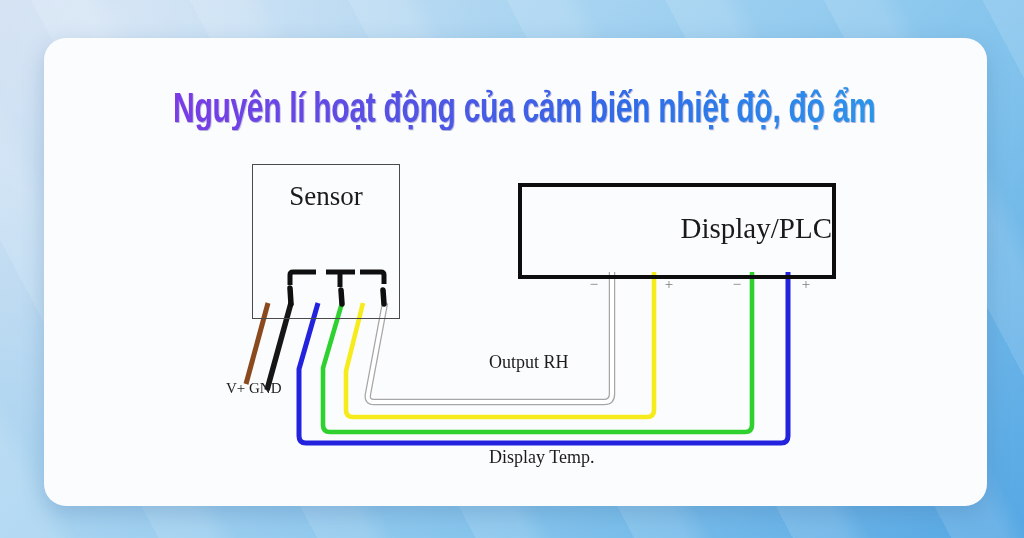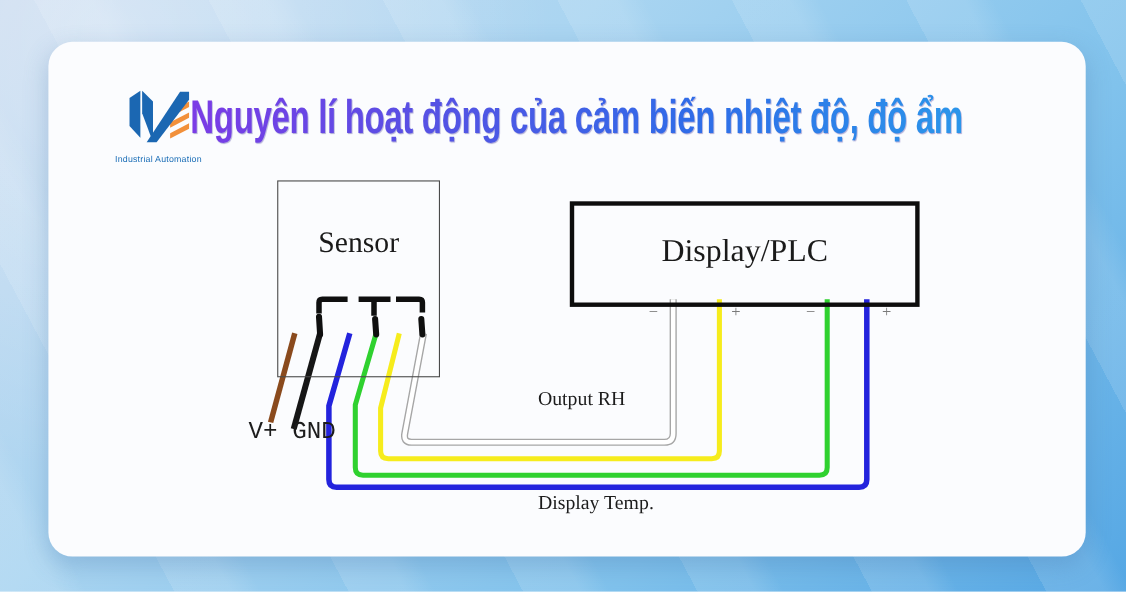--- a/index.html
+++ b/index.html
@@ -40,47 +40,36 @@
       background:linear-gradient(105deg,#7c3be6 0%,#5552e4 32%,#2f6ce8 65%,#2b96ea 100%);
       -webkit-background-clip:text;background-clip:text;color:transparent;
     }
   }
   
   .wires{position:absolute;left:0;top:0;z-index:1;}
   .box{position:absolute;z-index:2;background:transparent;
        display:flex;justify-content:center;
        font-family:"Liberation Serif",serif;color:#1a1a1a;}
   .sensor-box{left:252px;top:164px;width:146px;height:137px;
-       border:1.5px solid #4a4a4a;font-size:27px;padding-top:40px;}
+       border:1.5px solid #4a4a4a;font-size:27px;padding-top:16px;}
   .display-box{left:518px;top:183px;width:310px;height:82px;
-       border:4px solid #0d0d0d;font-size:29px;align-items:center;padding-bottom:6px;}
+       border:4px solid #0d0d0d;font-size:29px;align-items:center;padding-bottom:6px;justify-content:flex-end;}
   .wire-label{position:absolute;z-index:3;font-family:"Liberation Serif",serif;color:#1c1c1c;white-space:nowrap;}
-  .supply-label{left:226px;top:380px;font-size:22px;font-family:Liberation Mono, monospace;}
+  .supply-label{left:226px;top:380px;font-size:15px;}
   .rh-label{left:489px;top:352px;font-size:18px;}
   .temp-label{left:489px;top:447px;font-size:18px;}
   .term-sign{position:absolute;z-index:3;transform:translateX(-50%);
        font-family:"Liberation Serif",serif;font-size:15px;color:#7a7a7a;}
 </style>
 </head>
 <body>
 
 <div class="canvas">
   <div class="card">
 
-    <div class="logo">
-      <svg width="64" height="63" viewBox="0 0 78 66">
-        <polygon points="52,28 73,17 73,23 52,34" fill="#f2903a"></polygon>
-        <polygon points="52,40 73,29 73,35 52,46" fill="#f2903a"></polygon>
-        <polygon points="52,52 73,41 73,47 52,58" fill="#f2903a"></polygon>
-        <polygon points="7,13 19,5 19,57 7,44" fill="#1b67b2"></polygon>
-        <polygon points="21,5 33,17 33,62 21,30" fill="#1b67b2"></polygon>
-        <polygon points="26,62 63,6 73,6 73,15 37,62" fill="#1b67b2"></polygon>
-      </svg>
-      <div class="logo-caption">Industrial Automation</div>
-    </div>
 
     <div class="title">
       <span class="title-text">Nguyên lí hoạt động của cảm biến nhiệt độ, độ ẩm</span>
     </div>
   </div>
 
   <svg class="wires" width="1024" height="538" viewBox="0 0 1024 538">
 
     <g>
       <path d="M318,303 L299,369 L299,436 Q299,443 306,443 L781,443 Q788,443 788,436 L788,272" fill="none" stroke-width="5" stroke="#2323dd"></path>

